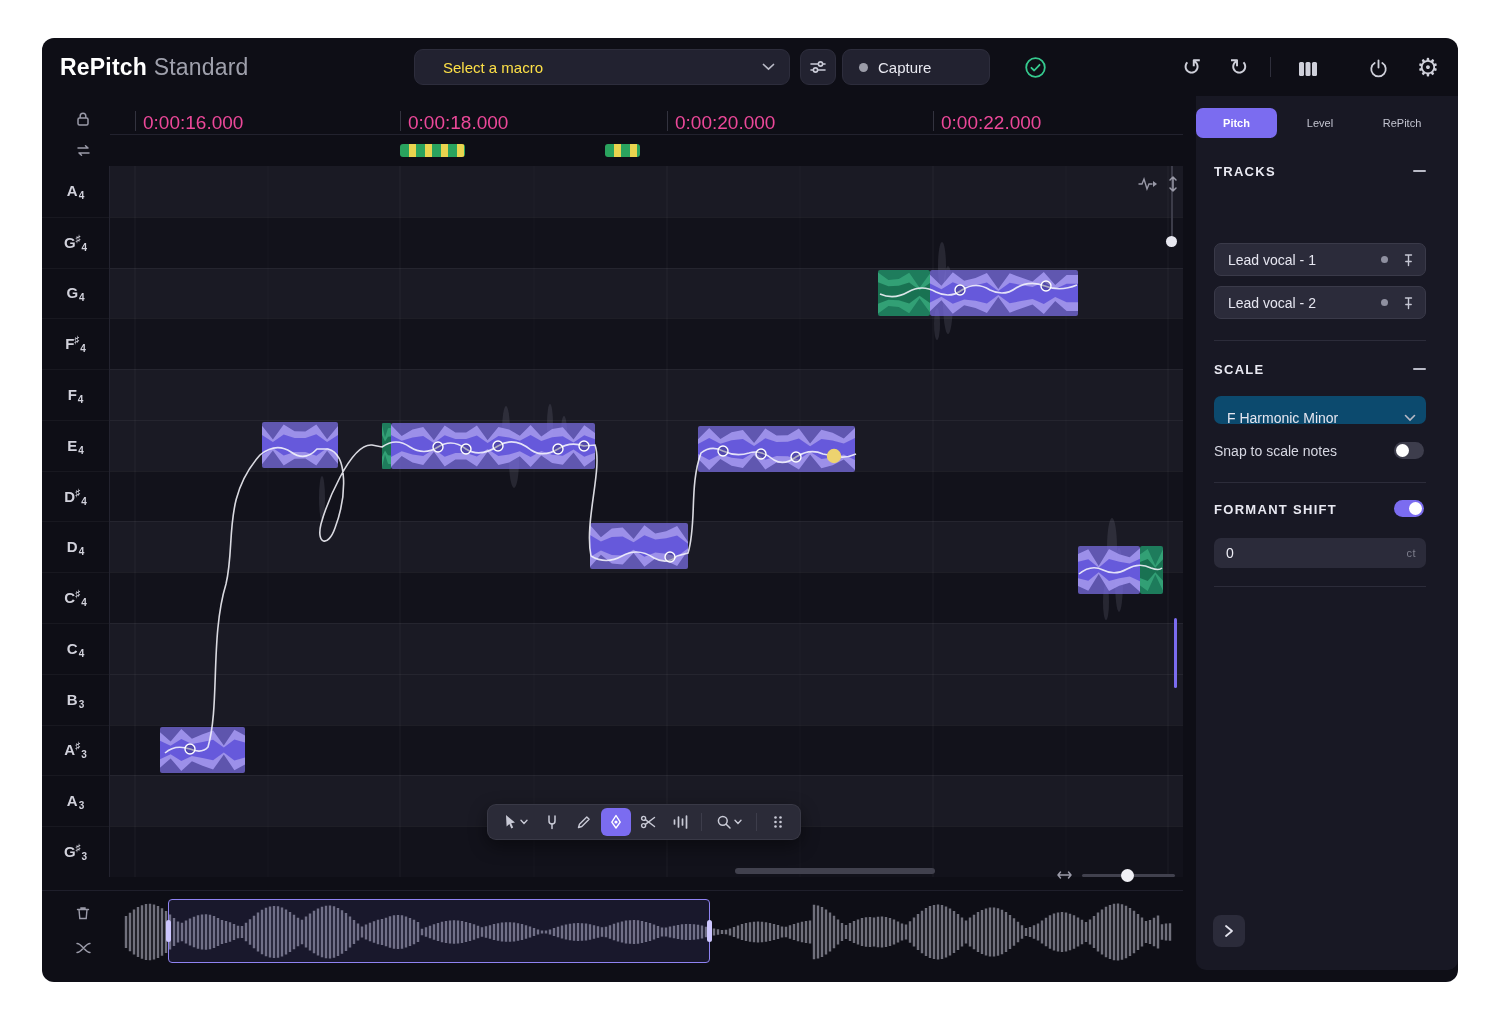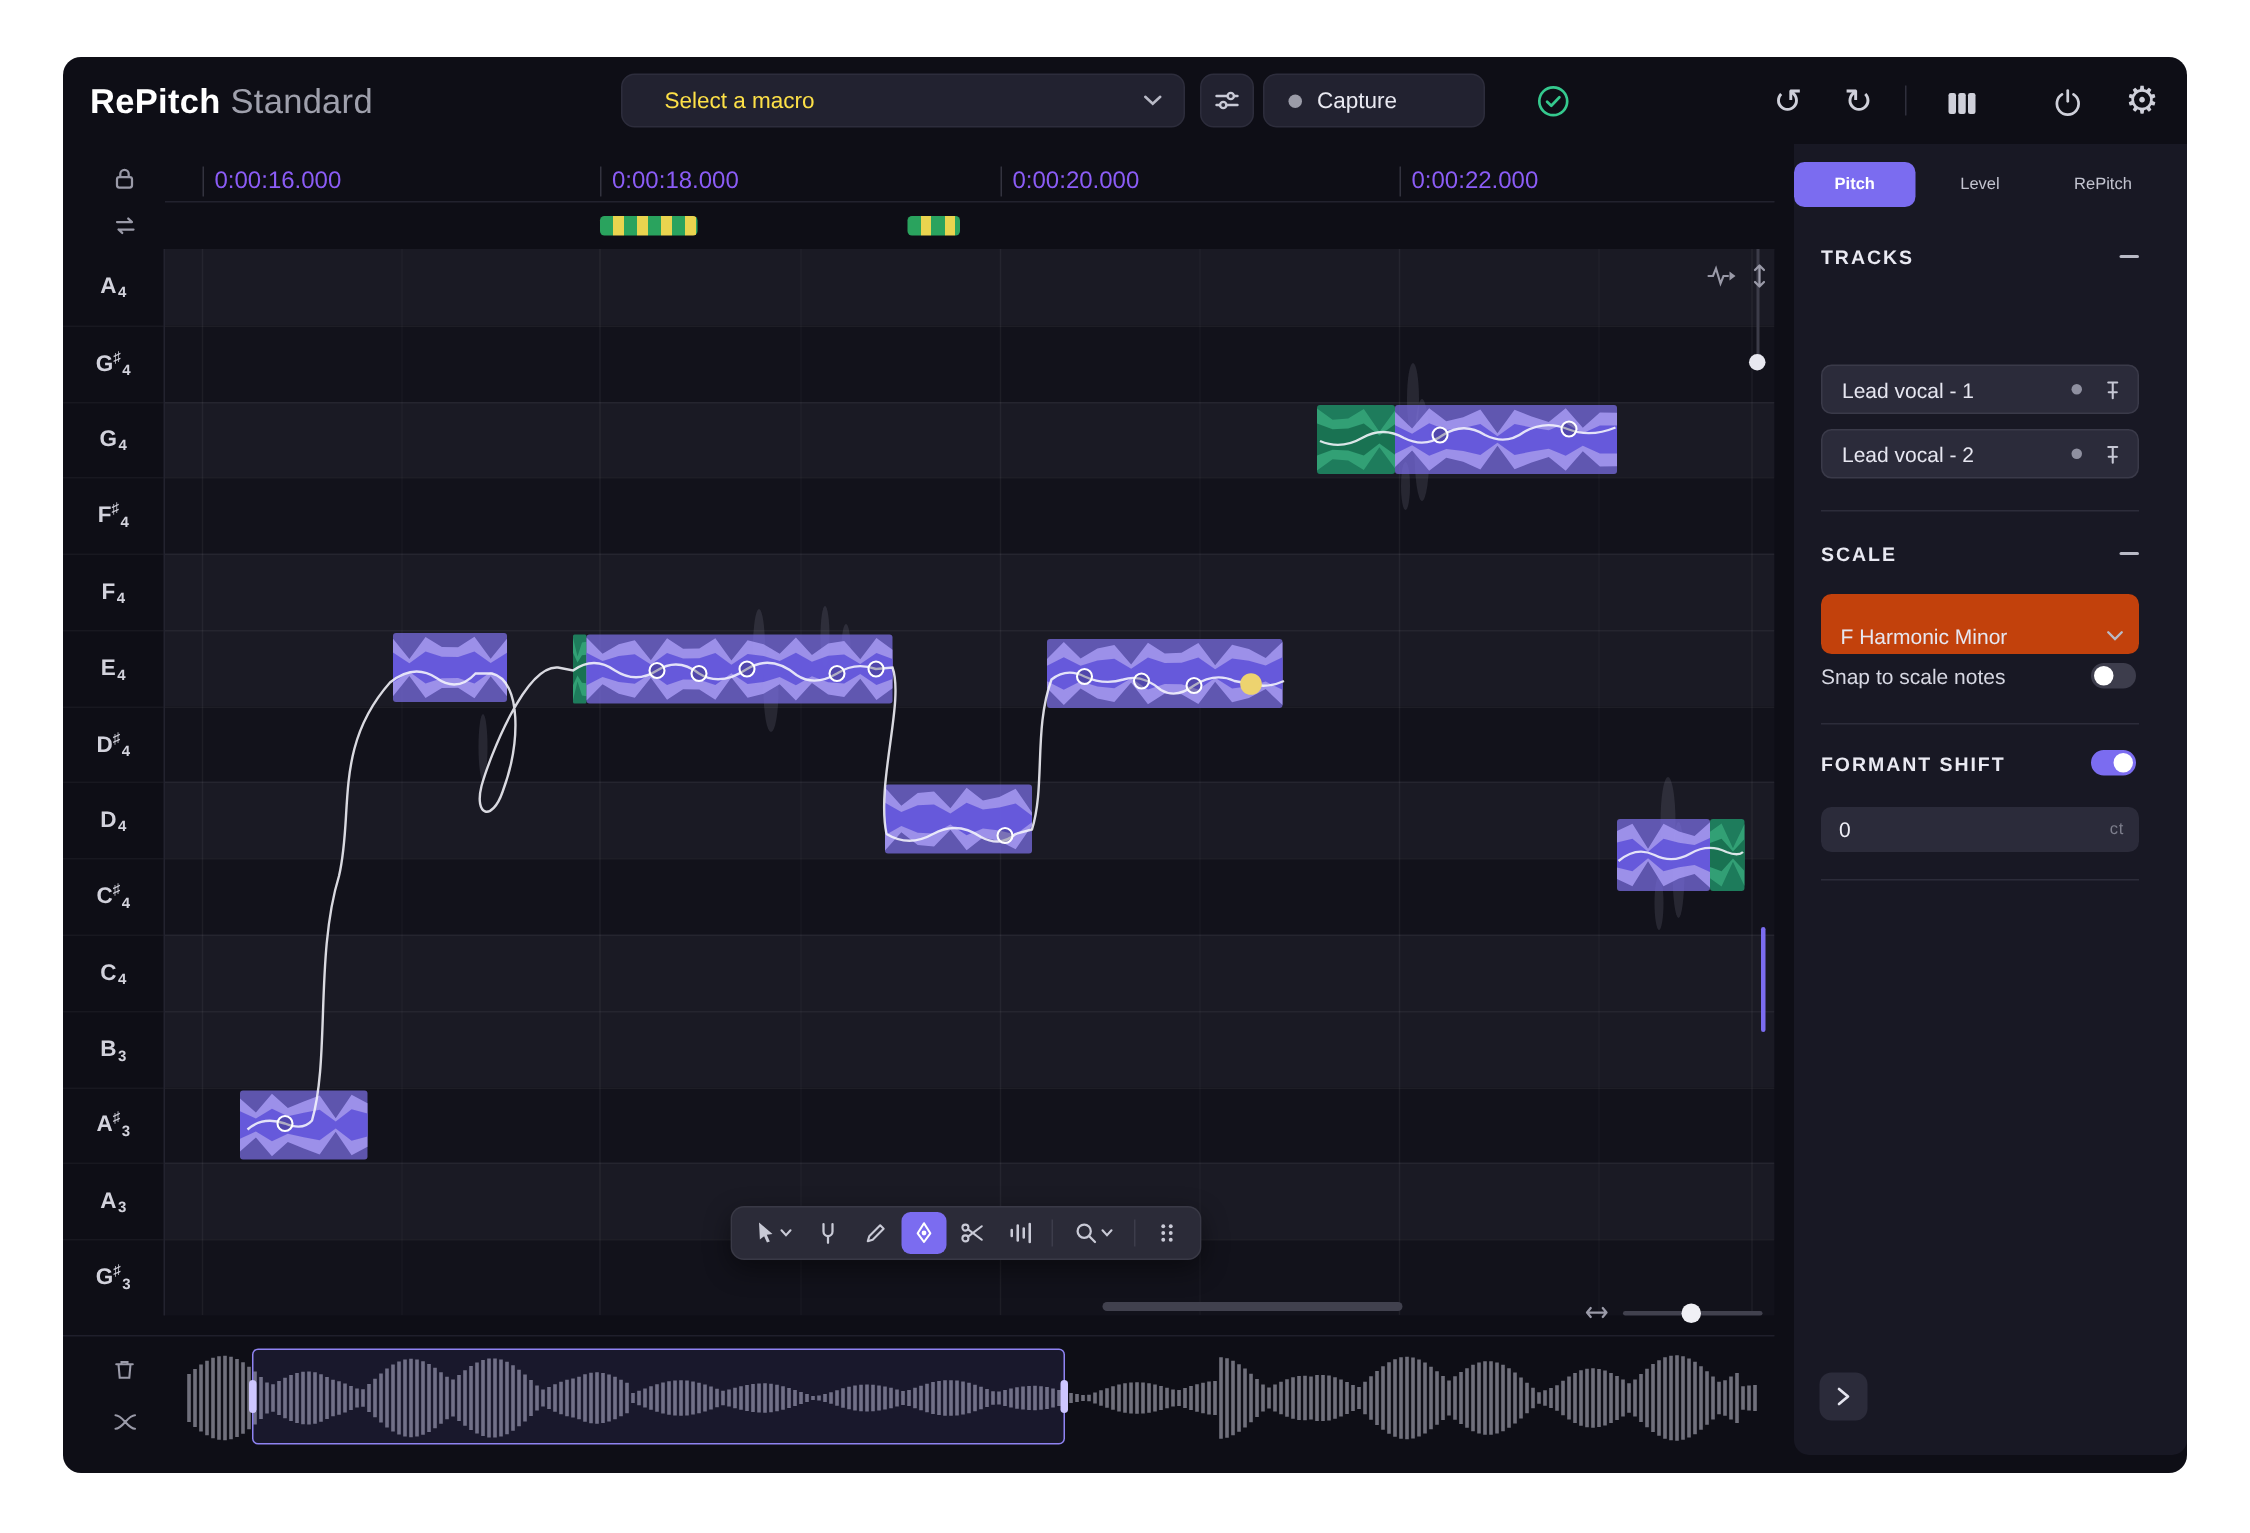--- a/index.html
+++ b/index.html
@@ -21,21 +21,21 @@
   .capture{left:800px;top:11px;width:148px;padding:0 14px 0 16px;gap:10px;cursor:pointer;}
   .capture .dot{width:9px;height:9px;border-radius:50%;background:#9b9ca8;}
   .capture .lbl{font-size:15px;color:#e9e9f1;}
   .hicon{width:28px;height:28px;display:flex;align-items:center;justify-content:center;
          color:#cfd0da;cursor:pointer;font-size:23px;line-height:1;}
   .hdivider{left:1228px;top:19px;width:1px;height:20px;background:#2f2f3c;}
 
   
   .ruler{left:68px;top:70px;width:1073px;height:26px;border-bottom:1px solid #22222e;}
   .ruler .tline{position:absolute;top:3px;bottom:3px;width:1px;background:#33333f;}
-  .ruler .tlabel{position:absolute;top:4px;font-size:16px;color:#8b5cf6;font-weight:500;}
+  .ruler .tlabel{position:absolute;top:4px;font-size:19px;color:#ec4899;font-weight:500;}
   .lane{left:68px;top:97px;width:1073px;height:31px;border-bottom:1px solid #1c1c27;}
   .laneseg{position:absolute;top:9px;height:13px;border-radius:3px;
      background:repeating-linear-gradient(90deg,#2aa35e 0 9px,#e9d44f 9px 16px);}
 
   
   .railicon{width:30px;height:30px;display:flex;align-items:center;justify-content:center;
             color:#9a9aa8;cursor:pointer;}
   .keys{left:0;top:128px;width:68px;height:711px;border-right:1px solid #23232f;box-sizing:border-box;}
   .key{height:50.785px;display:flex;align-items:center;justify-content:center;
        border-top:1px solid rgba(255,255,255,0.045);box-sizing:border-box;
@@ -92,21 +92,21 @@
        font-size:11px;color:#c3c4d0;cursor:pointer;border-radius:7px;}
   .tab.active{background:#7b6cf0;color:#ffffff;font-weight:600;}
   .sechead{position:absolute;left:18px;font-size:13px;font-weight:700;letter-spacing:1.3px;color:#e9e9f2;}
   .minus{position:absolute;width:13px;height:2px;background:#b9bac6;border-radius:1px;cursor:pointer;}
   .trackitem{position:absolute;left:18px;width:212px;height:33px;background:#2b2b3a;border:1px solid #3a3a49;
       border-radius:7px;display:flex;align-items:center;padding:0 10px 0 13px;box-sizing:border-box;cursor:pointer;}
   .trackitem.selected{border:1.5px solid #e4e3f0;}
   .trackitem .tname{flex:1;font-size:14px;color:#e6e6f0;}
   .mutedot{width:7px;height:7px;border-radius:50%;background:#8f90a0;margin-right:14px;cursor:pointer;}
   .pdivider{position:absolute;left:18px;width:212px;height:1px;background:#2c2c3a;}
-  .dropdown{position:absolute;left:18px;width:212px;height:40px;background:#c2410c;border-radius:7px;
+  .dropdown{position:absolute;left:18px;width:212px;height:28px;background:#0c4a6e;border-radius:7px;
       display:flex;align-items:center;padding:15px 10px 0 13px;box-sizing:border-box;cursor:pointer;}
   .dropdown .dlbl{flex:1;font-size:14px;color:#e6e6f0;}
   .rowlabel{position:absolute;left:18px;font-size:14px;color:#d6d7e2;}
   .toggle{position:absolute;width:30px;height:17px;border-radius:9px;background:#3d3d4c;cursor:pointer;}
   .toggle .knob{position:absolute;top:2px;left:2px;width:13px;height:13px;border-radius:50%;background:#ffffff;}
   .toggle.on{background:#7b6cf0;}
   .toggle.on .knob{left:auto;right:2px;}
   .field{position:absolute;left:18px;width:212px;height:30px;background:#2b2b3a;border-radius:7px;
       display:flex;align-items:center;padding:0 10px 0 12px;box-sizing:border-box;}
   .field .fval{flex:1;font-size:14px;color:#eeeef6;}

